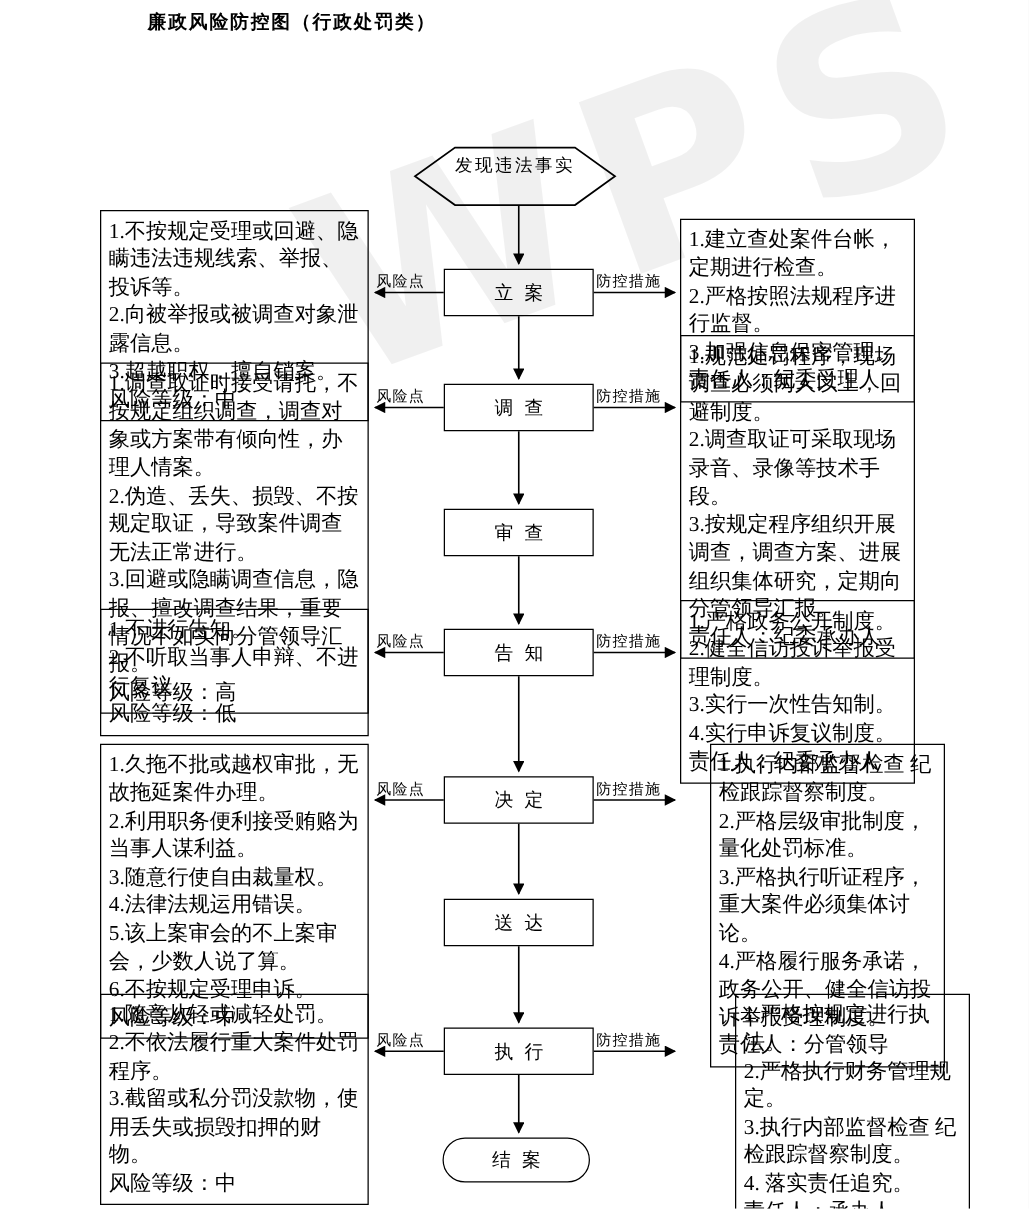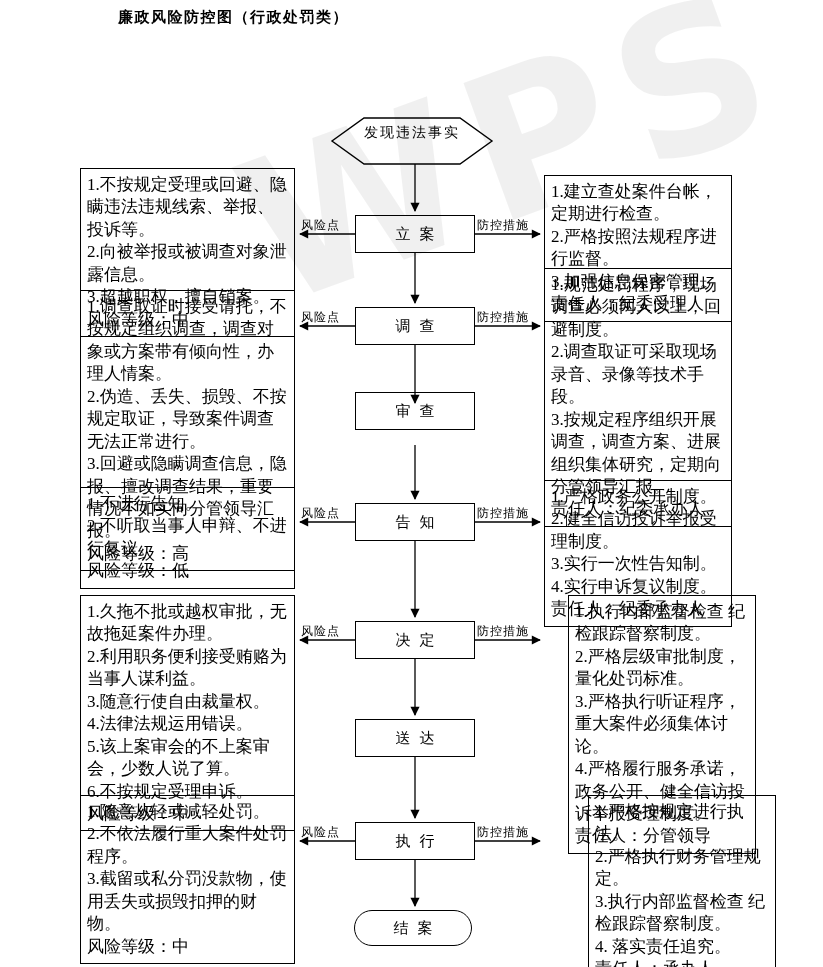--- a/index.html
+++ b/index.html
@@ -89,21 +89,21 @@
     <line x1="475" y1="522" x2="540" y2="522" stroke-width="1.3" marker-end="url(#arw)"></line>
     <line x1="475" y1="640" x2="540" y2="640" stroke-width="1.3" marker-end="url(#arw)"></line>
     <line x1="475" y1="841" x2="540" y2="841" stroke-width="1.3" marker-end="url(#arw)"></line>
   </svg>
 
   <div class="start-label">发现违法事实</div>
   <div class="end-node">结案</div>
 
   <div class="step" style="top:215px;">立案</div>
   <div class="step" style="top:307px;">调查</div>
-  <div class="step" style="top:392px;">审查</div>
+  <div class="step" style="top:407px;">审查</div>
   <div class="step" style="top:503px;">告知</div>
   <div class="step" style="top:719px;">送达</div>
   <div class="step" style="top:621px;">决定</div>
   <div class="step" style="top:822px;">执行</div>
 
   <div class="conn-label" style="left:301px; top:217px;">风险点</div>
   <div class="conn-label" style="left:477px; top:217px;">防控措施</div>
   <div class="conn-label" style="left:301px; top:309px;">风险点</div>
   <div class="conn-label" style="left:477px; top:309px;">防控措施</div>
   <div class="conn-label" style="left:301px; top:505px;">风险点</div>

